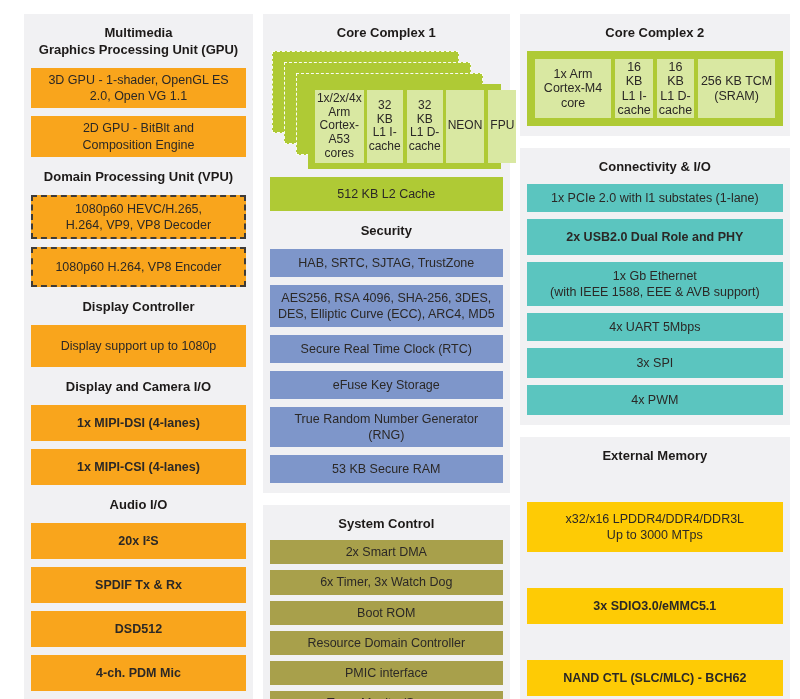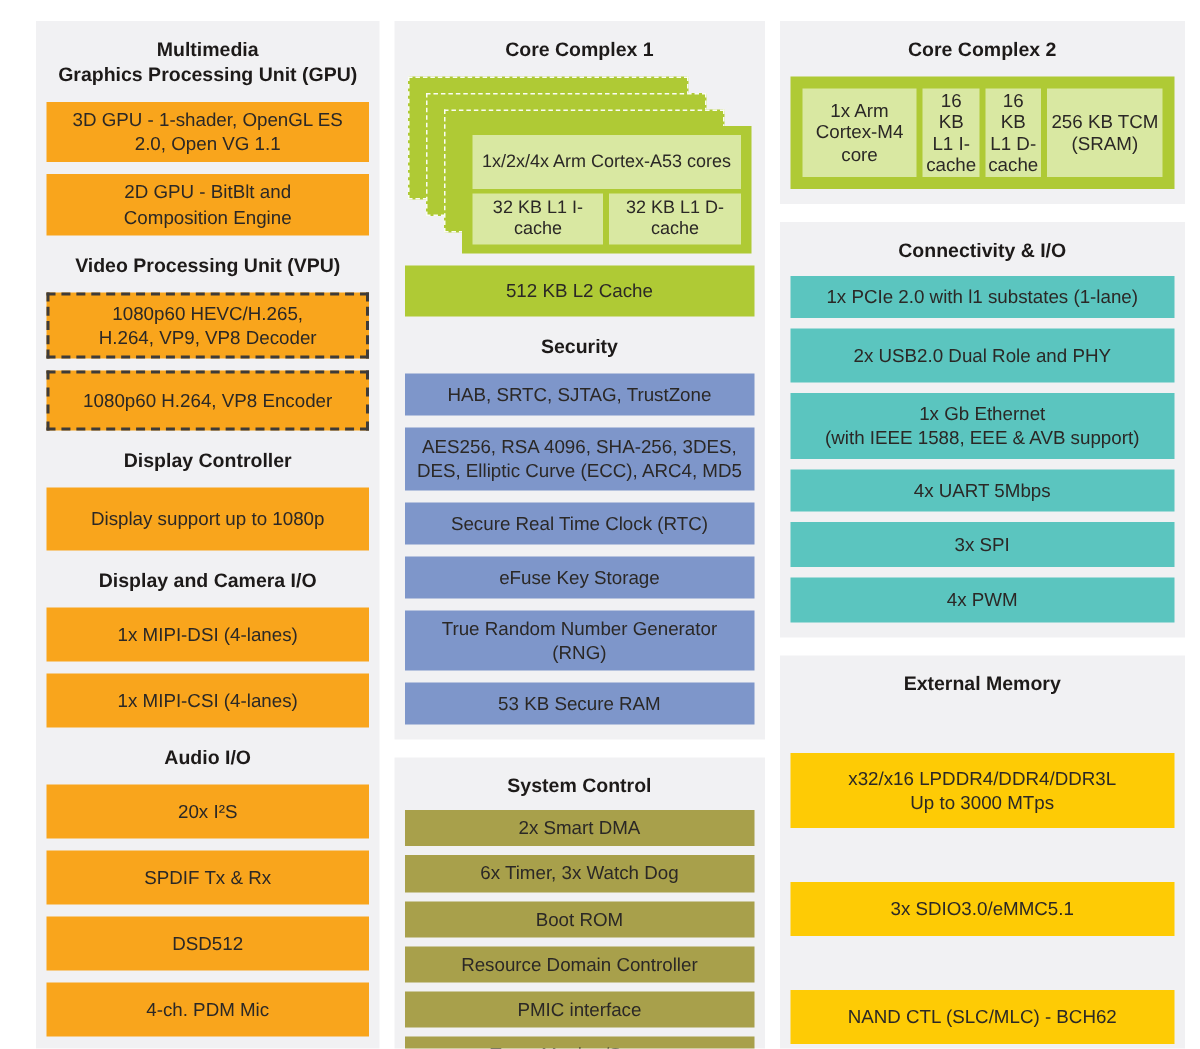--- a/index.html
+++ b/index.html
@@ -20,29 +20,29 @@
   .box{display:flex;align-items:center;justify-content:center;text-align:center;
        white-space:pre-line;font-size:12.5px;line-height:1.3;padding:4px 6px;color:#2b2826;}
   .orange{background:var(--orange);}
   .dashedbox{background:var(--orange);border:2px dashed #3e3b38;}
   .blue{background:var(--blue);}
   .olive{background:var(--olive);}
   .teal{background:var(--teal);}
   .yellow{background:var(--yellow);margin-top:28px;}
   .greenbar{background:var(--green);}
   .mh24{min-height:24px;} .mh28{min-height:28px;} .mh30{min-height:30px;}
-  .mh34{min-height:34px;} .mh36{min-height:36px;} .mh38{min-height:38px;}
+  .mh34{min-height:34px;} .mh36{min-height:36px;font-weight:bold;} .mh38{min-height:38px;}
   .mh40{min-height:40px;} .mh42{min-height:42px;} .mh44{min-height:44px;} .mh50{min-height:50px;}
   
   .stack{position:relative;height:118px;margin:0 2px;}
   .ghost{position:absolute;background:var(--green);border:1px dashed rgba(255,255,255,0.95);
          width:calc(100% - 42px);height:82px;}
   .g1{left:0;top:0;} .g2{left:12px;top:11px;} .g3{left:24px;top:22px;}
   .core-card{position:absolute;left:36px;top:33px;right:0;bottom:0;background:var(--green);
-             padding:6px 7px;display:flex;flex-direction:column;gap:3px;}
+             padding:6px 7px;display:flex;flex-direction:row;gap:3px;}
   .cellrow{display:flex;gap:4px;flex:1;}
   .cell{background:var(--green_light);display:flex;align-items:center;justify-content:center;
         text-align:center;font-size:12px;line-height:1.15;flex:1;min-height:20px;padding:1px 2px;color:#2b2826;}
   
   .card2{background:var(--green);padding:8px;display:flex;flex-direction:row;gap:4px;}
   .card2 .cell{min-height:23px;font-size:12.5px;}
 </style>
 </head>
 <body>
 
@@ -50,21 +50,21 @@
   <div class="cols">
 
     <div class="col left">
       <div class="panel" style="flex:1;">
         <div class="hdr">Multimedia
 Graphics Processing Unit (GPU)</div>
         <div class="box orange mh38">3D GPU - 1-shader, OpenGL ES
 2.0, Open VG 1.1</div>
         <div class="box orange mh38">2D GPU - BitBlt and
 Composition Engine</div>
-        <div class="hdr">Video Processing Unit (VPU)</div>
+        <div class="hdr">Domain Processing Unit (VPU)</div>
         <div class="box dashedbox mh40">1080p60 HEVC/H.265,
 H.264, VP9, VP8 Decoder</div>
         <div class="box dashedbox mh40">1080p60 H.264, VP8 Encoder</div>
         <div class="hdr">Display Controller</div>
         <div class="box orange mh42">Display support up to 1080p</div>
         <div class="hdr">Display and Camera I/O</div>
         <div class="box orange mh36">1x MIPI-DSI (4-lanes)</div>
         <div class="box orange mh36">1x MIPI-CSI (4-lanes)</div>
         <div class="hdr">Audio I/O</div>
         <div class="box orange mh36">20x I²S</div>
@@ -79,20 +79,24 @@
         <div class="hdr">Core Complex 1</div>
         <div class="stack">
           <div class="ghost g1"></div>
           <div class="ghost g2"></div>
           <div class="ghost g3"></div>
           <div class="core-card">
             <div class="cell">1x/2x/4x Arm Cortex-A53 cores</div>
             <div class="cellrow">
               <div class="cell">32 KB L1 I-cache</div>
               <div class="cell">32 KB L1 D-cache</div>
+            </div>
+            <div class="cellrow">
+              <div class="cell">NEON</div>
+              <div class="cell">FPU</div>
             </div>
           </div>
         </div>
         <div class="box greenbar mh34">512 KB L2 Cache</div>
         <div class="hdr">Security</div>
         <div class="box blue mh28">HAB, SRTC, SJTAG, TrustZone</div>
         <div class="box blue mh42">AES256, RSA 4096, SHA-256, 3DES,
 DES, Elliptic Curve (ECC), ARC4, MD5</div>
         <div class="box blue mh28">Secure Real Time Clock (RTC)</div>
         <div class="box blue mh28">eFuse Key Storage</div>

